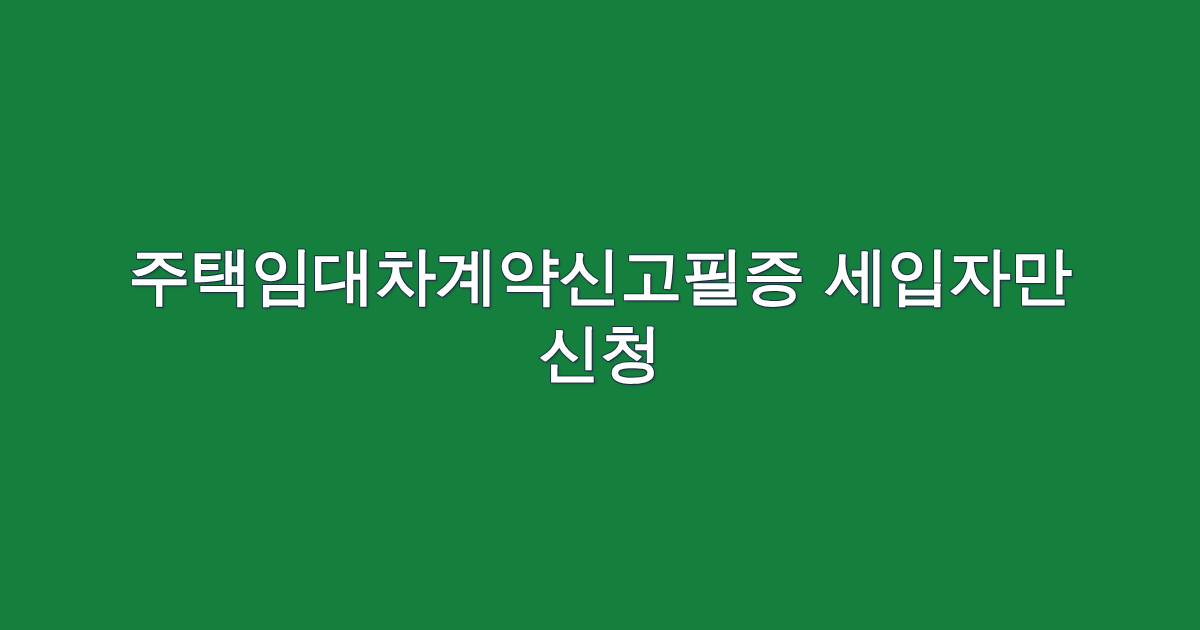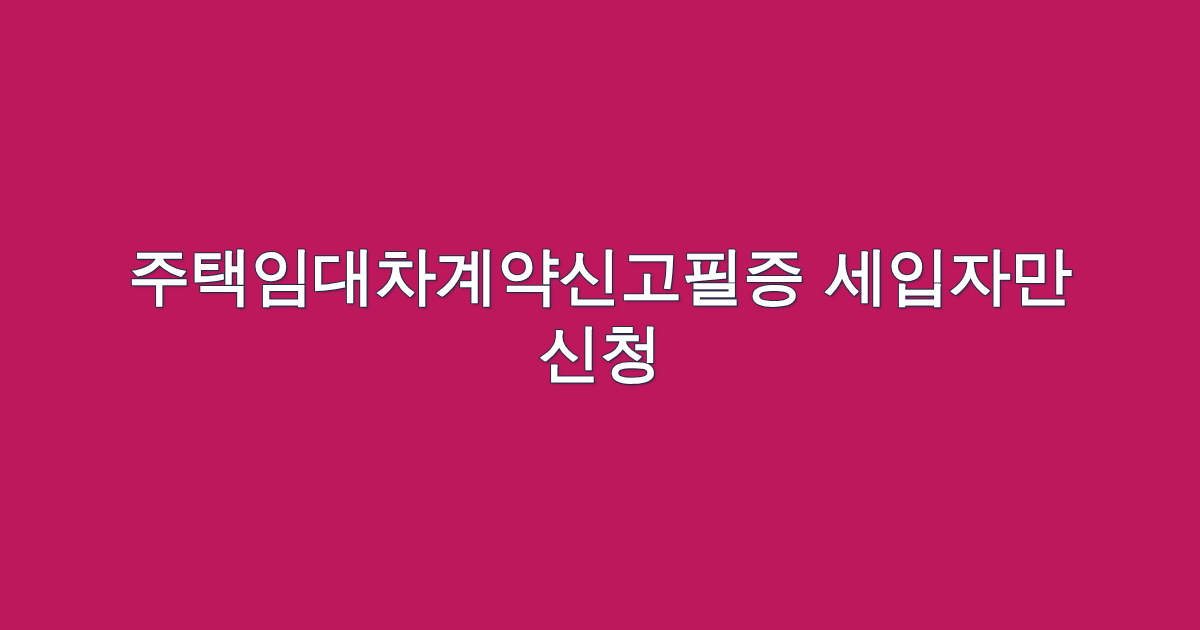--- a/index.html
+++ b/index.html
@@ -53,20 +53,20 @@
        1px  1px 0 rgba(26, 40, 66, 0.55),
       -1px  1px 0 rgba(26, 40, 66, 0.35),
        1px -1px 0 rgba(26, 40, 66, 0.35),
       -1px -1px 0 rgba(26, 40, 66, 0.35),
        2px  2px 2px rgba(20, 34, 60, 0.30);
   }
 </style>
 </head>
 <body>
 
-<div class="og-card" style="background-color: #be185d;">
+<div class="og-card" style="background-color: #15803d;">
 
   <div class="headline-wrap">
 
     <h1 class="headline" style="color: rgb(255, 255, 255); -webkit-text-stroke: 1.6px rgb(34, 50, 79);">주택임대차계약신고필증 세입자만 신청</h1>
 
   </div>
 </div>
 
 </body></html>

